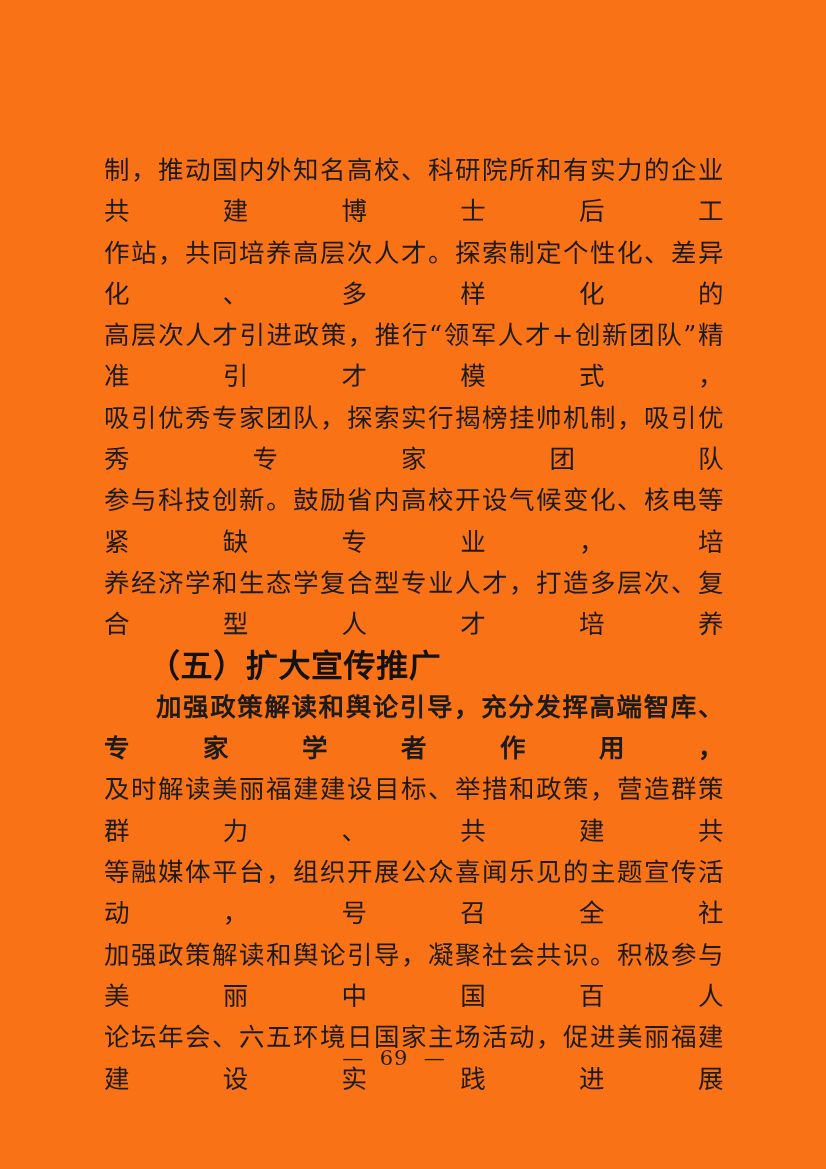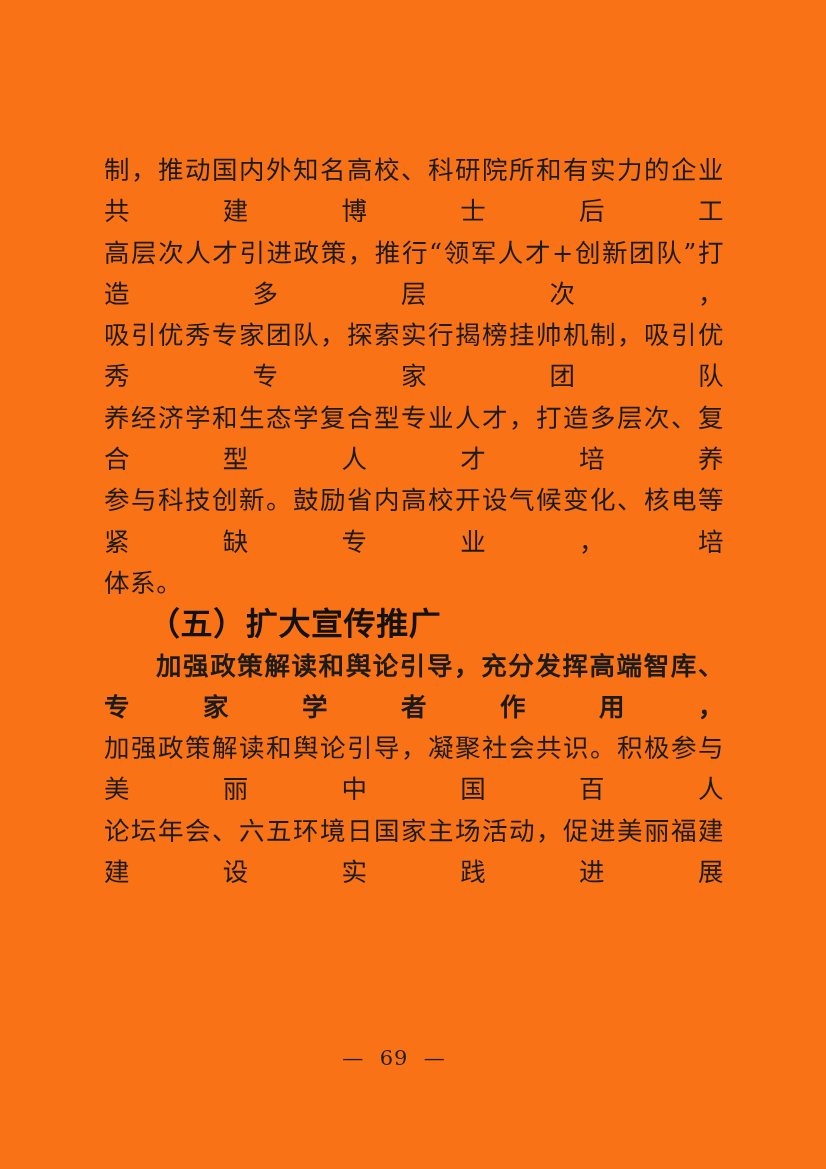--- a/index.html
+++ b/index.html
@@ -89,31 +89,33 @@
 </style>
 </head>
 <body>
 
 <div class="page">
 
   <div class="content">
 
     <div>
       <div class="line justify">制，推动国内外知名高校、科研院所和有实力的企业共建博士后工</div>
-      <div class="line justify">高层次人才引进政策，推行“领军人才+创新团队”打造多层次，</div>
+      <div class="line justify">作站，共同培养高层次人才。探索制定个性化、差异化、多样化的</div>
+      <div class="line justify">高层次人才引进政策，推行“领军人才+创新团队”精准引才模式，</div>
       <div class="line justify">吸引优秀专家团队，探索实行揭榜挂帅机制，吸引优秀专家团队</div>
+      <div class="line justify">参与科技创新。鼓励省内高校开设气候变化、核电等紧缺专业，培</div>
       <div class="line justify">养经济学和生态学复合型专业人才，打造多层次、复合型人才培养</div>
-      <div class="line justify">参与科技创新。鼓励省内高校开设气候变化、核电等紧缺专业，培</div>
-      <div class="line tail">体系。</div>
     </div>
 
     <div class="heading">（五）扩大宣传推广</div>
 
     <div>
       <div class="line justify indent">加强政策解读和舆论引导，充分发挥高端智库、专家学者作用，</div>
+      <div class="line justify">及时解读美丽福建建设目标、举措和政策，营造群策群力、共建共</div>
+      <div class="line justify">等融媒体平台，组织开展公众喜闻乐见的主题宣传活动，号召全社</div>
       <div class="line justify">加强政策解读和舆论引导，凝聚社会共识。积极参与美丽中国百人</div>
       <div class="line justify">论坛年会、六五环境日国家主场活动，促进美丽福建建设实践进展</div>
 
     </div>
 
   </div>
 
   <div class="footer">
     <span class="folio">—  69  —</span>
   </div>

